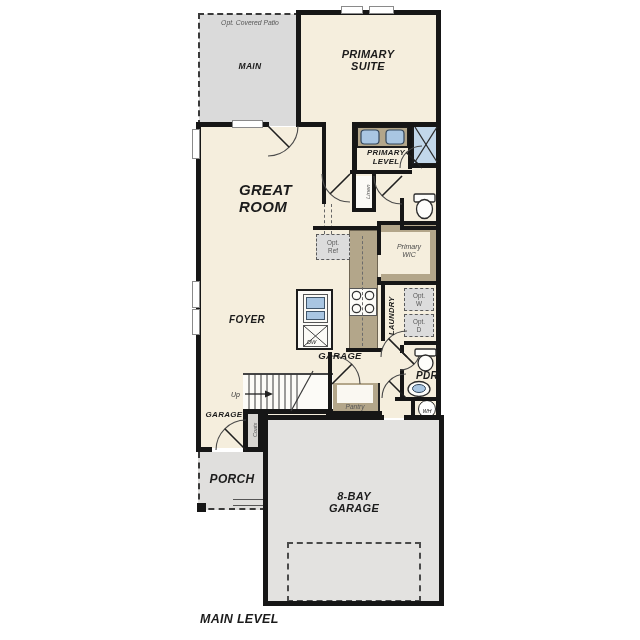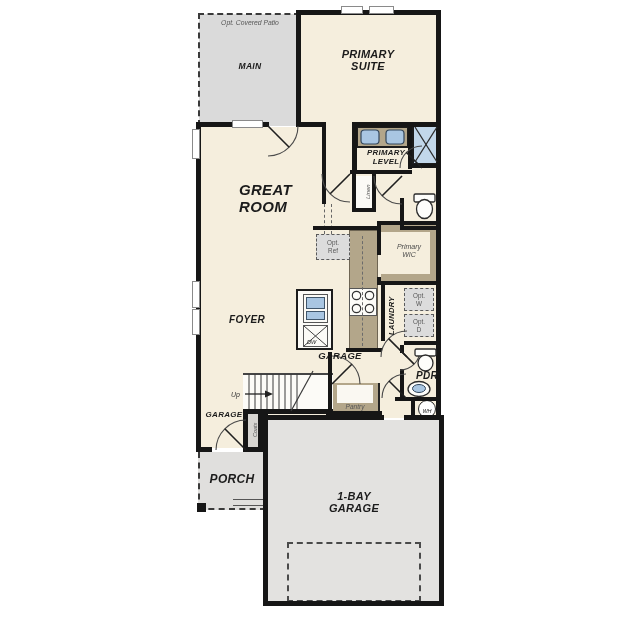--- a/index.html
+++ b/index.html
@@ -243,16 +243,19 @@
   <div class="lbl" style="left:205px;top:408px;width:38px;height:11px;font-size:8px;">
     <span>GARAGE</span>
   </div>
   <div class="lbl small vert" style="left:248px;top:414px;width:10px;height:32px;font-size:5.5px;">
     <span>Coats</span>
   </div>
   <div class="lbl" style="left:213px;top:476px;width:38px;height:11px;font-size:12px;">
     <span>PORCH</span>
   </div>
   <div class="lbl" style="left:318px;top:487px;width:72px;height:28px;font-size:11px;">
-    <span style="width:58px;">1-BAY GARAGE</span>
+    <span style="width:58px;">8-BAY GARAGE</span>
+  </div>
+  <div class="lbl" style="left:200px;top:610px;width:110px;height:16px;font-size:12.5px;justify-content:flex-start;text-align:left;">
+    <span>MAIN LEVEL</span>
   </div>
 
 </div>
 
 </body></html>

